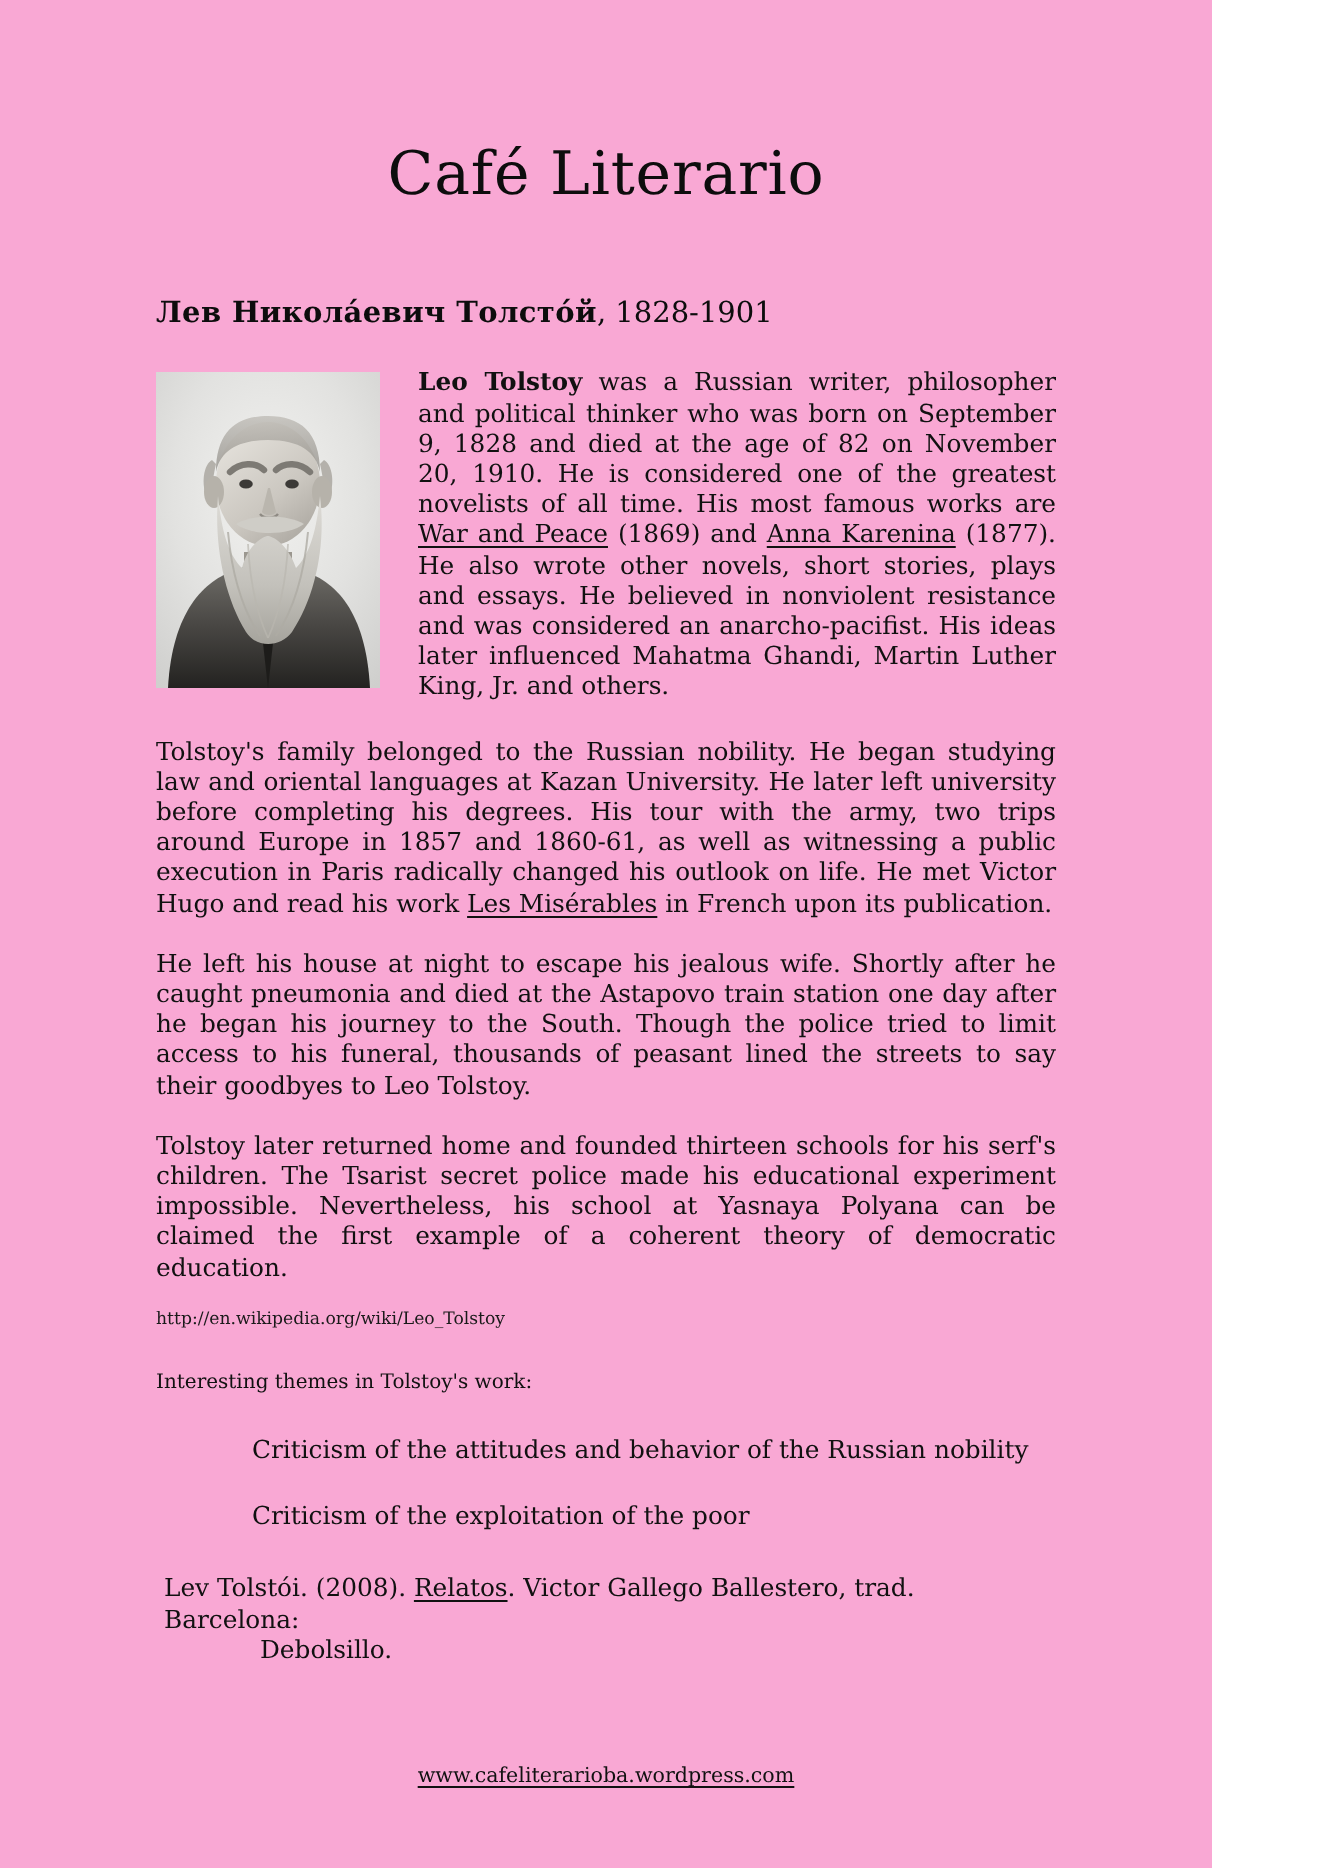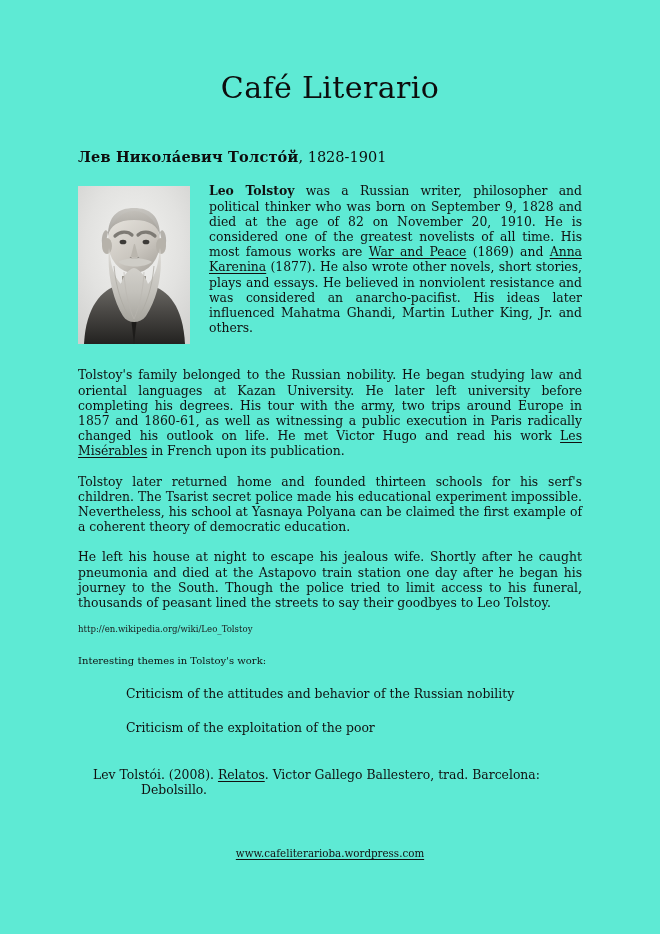--- a/index.html
+++ b/index.html
@@ -9,23 +9,23 @@
   }
   body {
     width: 660px;
     height: 934px;
     font-family: "DejaVu Serif", "Liberation Serif", serif;
     color: #111111;
     -webkit-font-smoothing: antialiased;
   }
   .page {
     position: relative;
-    width: 660px;
+    width: 606px;
     height: 934px;
-    background: #5eead4;
+    background: #f9a8d4;
     box-sizing: border-box;
     padding: 0 78px;
     overflow: hidden;
   }
 
   
   .doc-title {
     margin: 0;
     padding-top: 70px;
     text-align: center;
@@ -131,21 +131,21 @@
 
   
   .closing-para {
     margin: 0;
     padding-top: 33px;
     font-size: 12.4px;
     line-height: 15.2px;
     color: #111111;
   }
   .citation {
-    margin: 15px;
+    margin: 4px;
     padding-top: 17px;
     font-size: 12.4px;
     line-height: 15.2px;
     color: #111111;
   }
   .citation .hang {
     display: block;
     padding-left: 48px;
   }
 
@@ -244,23 +244,23 @@
 
     <p class="intro-text">
       <span class="lead">Leo Tolstoy</span><span> was a Russian writer, philosopher and political thinker who was born on September 9, 1828 and died at the age of 82 on November 20, 1910. He is considered one of the greatest novelists of all time. His most famous works are </span><span class="uline">War and Peace</span><span> (1869) and </span><span class="uline">Anna Karenina</span><span> (1877). He also wrote other novels, short stories, plays and essays. He believed in nonviolent resistance and was considered an anarcho-pacifist. His ideas later influenced Mahatma Ghandi, Martin Luther King, Jr. and others.</span>
     </p>
   </div>
 
   <p class="body-para first-body">
     <span>Tolstoy's family belonged to the Russian nobility. He began studying law and oriental languages at Kazan University. He later left university before completing his degrees. His tour with the army, two trips around Europe in 1857 and 1860-61, as well as witnessing a public execution in Paris radically changed his outlook on life. He met Victor Hugo and read his work </span><span class="uline">Les Misérables</span><span> in French upon its publication.</span>
   </p>
 
+  <p class="body-para">He left his house at night to escape his jealous wife. Shortly after he caught pneumonia and died at the Astapovo train station one day after he began his journey to the South. Though the police tried to limit access to his funeral, thousands of peasant lined the streets to say their goodbyes to Leo Tolstoy.</p>
+
   <p class="body-para">Tolstoy later returned home and founded thirteen schools for his serf's children. The Tsarist secret police made his educational experiment impossible. Nevertheless, his school at Yasnaya Polyana can be claimed the first example of a coherent theory of democratic education.</p>
-
-  <p class="body-para">He left his house at night to escape his jealous wife. Shortly after he caught pneumonia and died at the Astapovo train station one day after he began his journey to the South. Though the police tried to limit access to his funeral, thousands of peasant lined the streets to say their goodbyes to Leo Tolstoy.</p>
 
   <p class="source-note">http://en.wikipedia.org/wiki/Leo_Tolstoy</p>
 
   <p class="themes-lead">Interesting themes in Tolstoy's work:</p>
 
   <ul class="themes-list">
     <li>Criticism of the attitudes and behavior of the Russian nobility</li>
     <li>Criticism of the exploitation of the poor</li>
   </ul>
 

